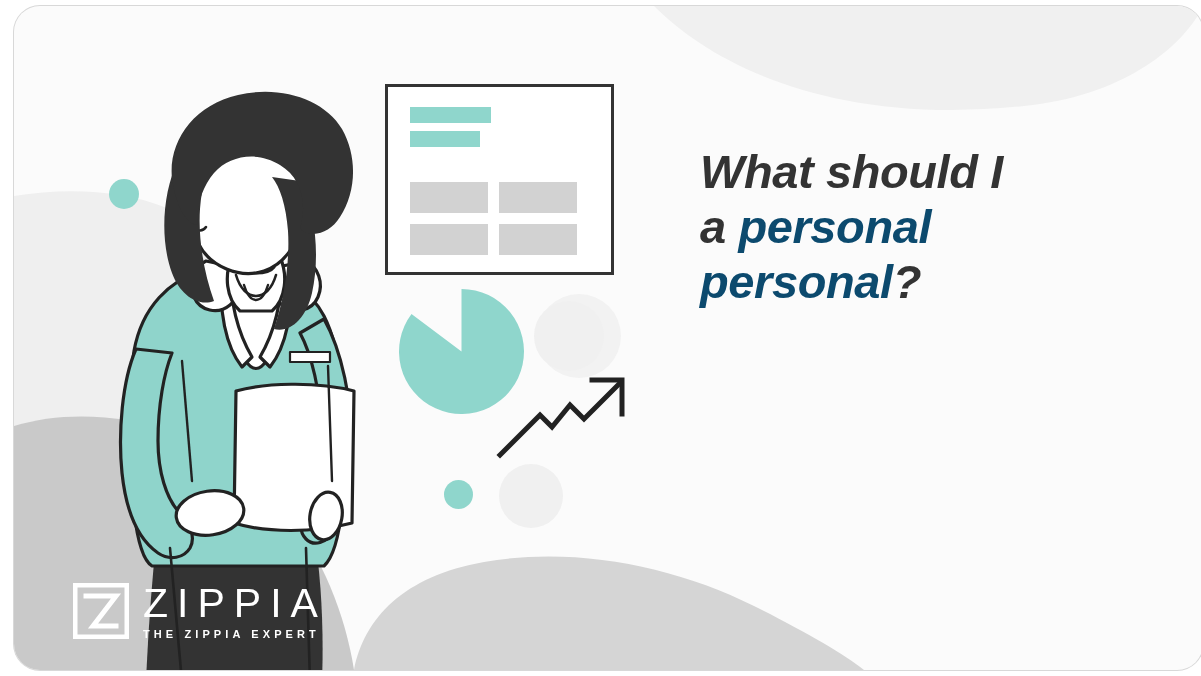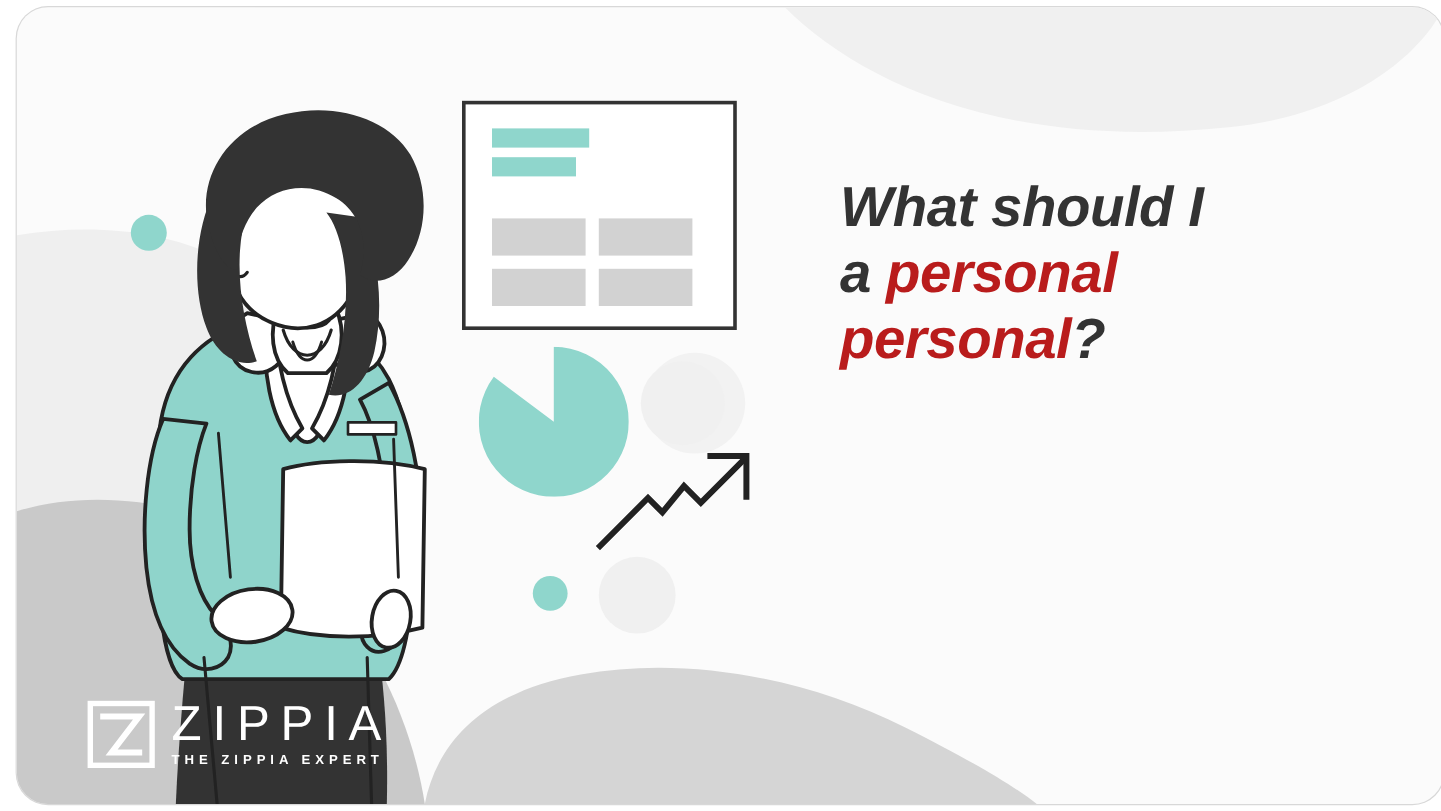--- a/index.html
+++ b/index.html
@@ -40,21 +40,21 @@
     top: 138px;
     width: 470px;
     font-style: italic;
     font-weight: bold;
     font-size: 47px;
     line-height: 55px;
     letter-spacing: -0.4px;
     color: #333333;
     z-index: 40;
   }
-  .headline .accent { color: #b91c1c; }
+  .headline .accent { color: #0c4a6e; }
   
   .doc-card {
     position: absolute;
     left: 371px;
     top: 78px;
     width: 223px;
     height: 185px;
     background: #ffffff;
     border: 3px solid #333333;
     z-index: 25;
@@ -96,21 +96,20 @@
   
   .art-pie   { position: absolute; left: 385px; top: 283px; z-index: 22; }
   .art-arrow { position: absolute; left: 480px; top: 365px; z-index: 22; }
   .person    { position: absolute; left: 60px;  top: 55px;  z-index: 30; }
   
   .logo {
     position: absolute;
     left: 47px;
     bottom: 30px;
     display: flex;
-    align-items: center;
     gap: 14px;
     z-index: 60;
     padding-left: 12px;
   }
   .logo-mark {
     width: 56px;
     height: 56px;
     flex: 0 0 auto;
   }
   .logo-text { display: flex; flex-direction: column; }

